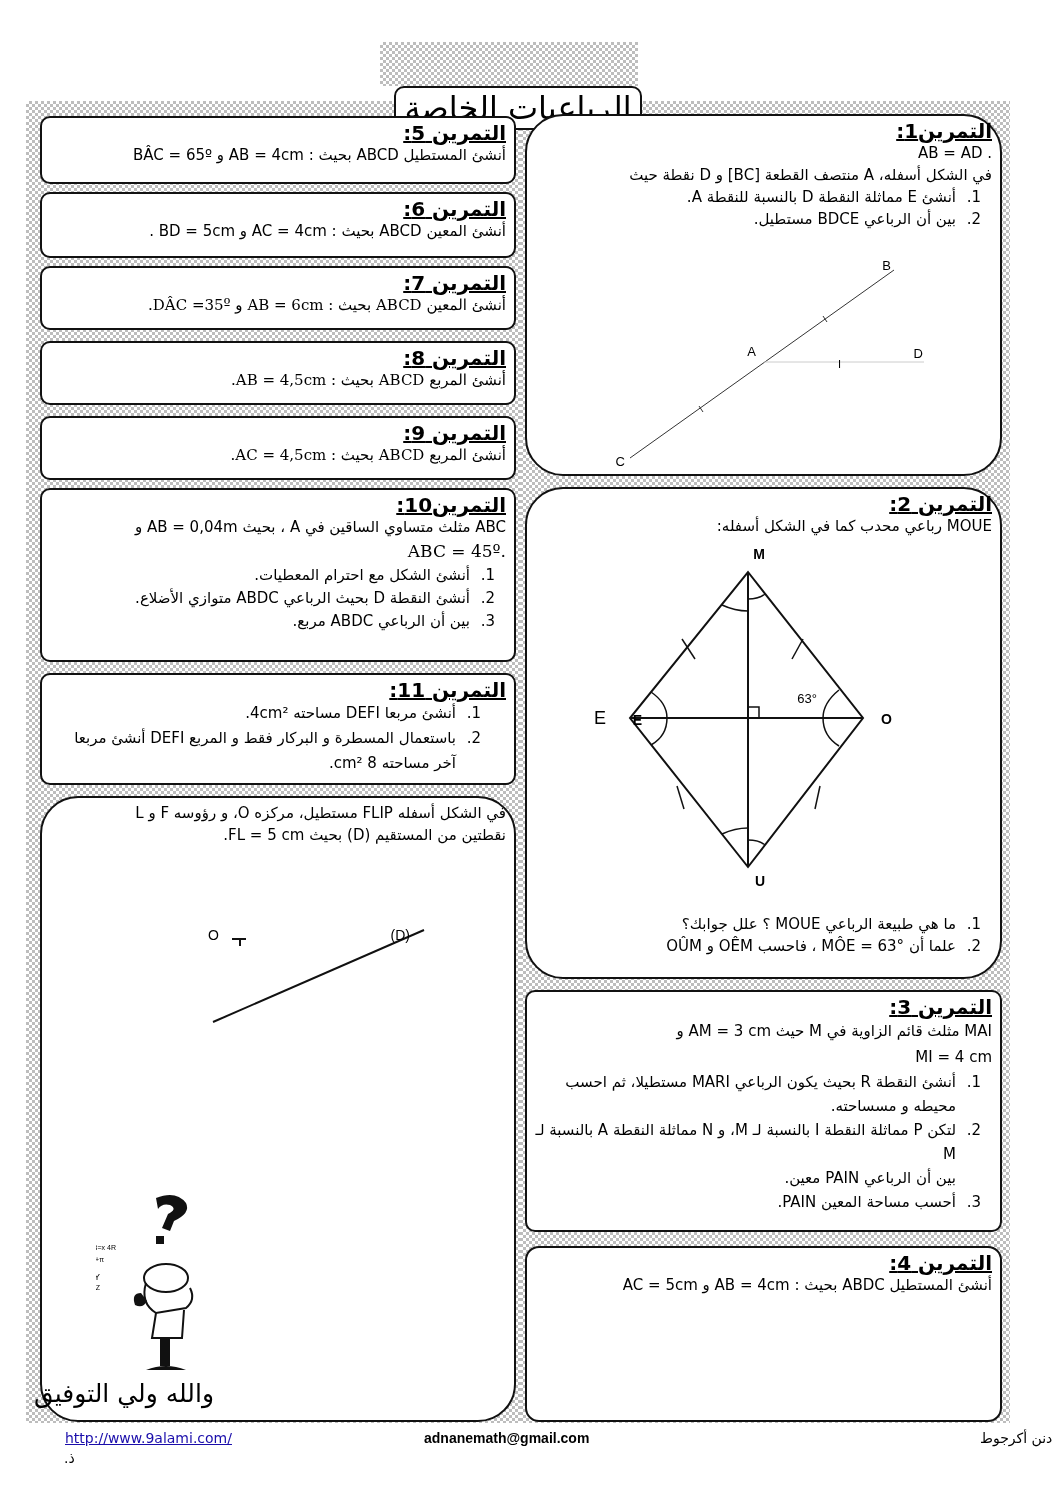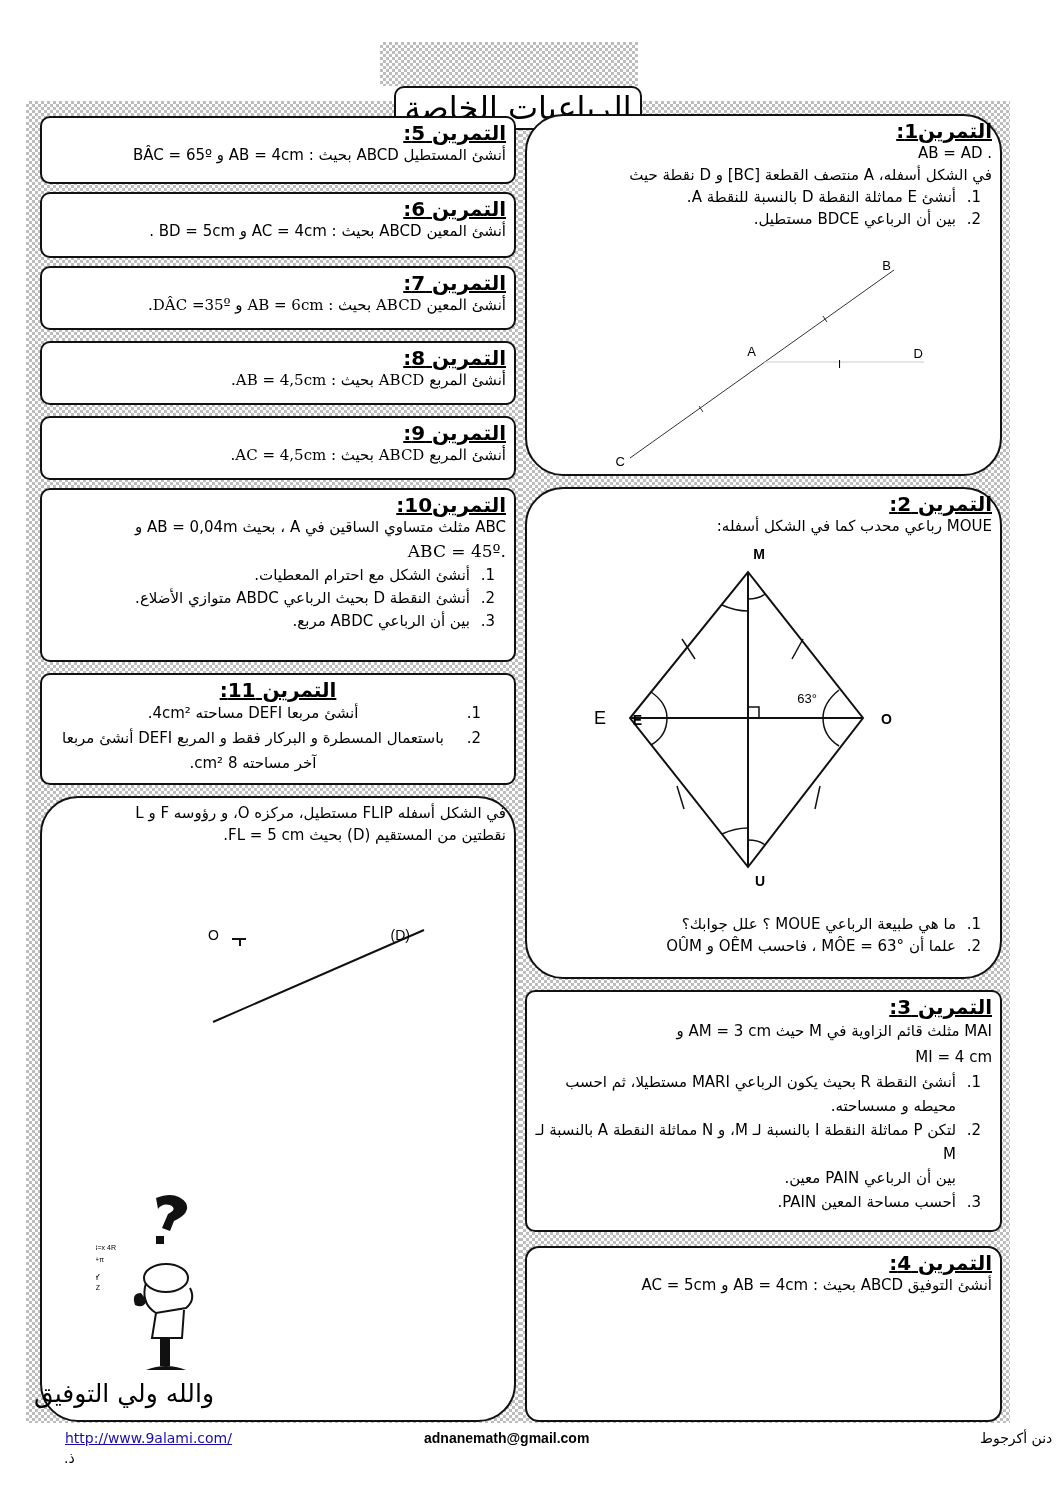--- a/index.html
+++ b/index.html
@@ -104,21 +104,21 @@
   <div style="line-height:26px;">MI = 4 cm</div>
   <ol style="line-height:24px;">
     <li>أنشئ النقطة R بحيث يكون الرباعي MARI مستطيلا، ثم احسب محيطه و مسساحته.</li>
     <li><span>لتكن P مماثلة النقطة I بالنسبة لـ M، و N مماثلة النقطة A بالنسبة لـ M</span><br><span>بين أن الرباعي PAIN معين.</span></li>
     <li>أحسب مساحة المعين PAIN.</li>
   </ol>
 </div>
 
 <div class="box round" style="left:525px;top:1246px;width:477px;height:176px;border-radius:14px;">
   <div class="ex-title">التمرين 4:</div>
-  <div class="line">أنشئ التوفيق ABCD بحيث : AB = 4cm و AC = 5cm</div>
+  <div class="line">أنشئ المستطيل ABDC بحيث : AB = 4cm و AC = 5cm</div>
 </div>
 
 <div class="box" style="left:40px;top:116px;width:476px;height:68px;">
   <div class="ex-title">التمرين 5:</div>
   <div class="line">أنشئ المستطيل ABCD بحيث : AB = 4cm و BÂC = 65º</div>
 </div>
 <div class="box" style="left:40px;top:192px;width:476px;height:66px;">
   <div class="ex-title">التمرين 6:</div>
   <div class="line">أنشئ المعين ABCD بحيث : AC = 4cm و BD = 5cm .</div>
 </div>
@@ -139,21 +139,21 @@
   <div class="ex-title">التمرين10:</div>
   <div class="line">ABC مثلث متساوي الساقين في A ، بحيث AB = 0,04m و</div>
   <div class="line serif" style="font-size:17px;line-height:26px;">.ABC = 45º</div>
   <ol style="line-height:23px;">
     <li>أنشئ الشكل مع احترام المعطيات.</li>
     <li>أنشئ النقطة D بحيث الرباعي ABDC متوازي الأضلاع.</li>
     <li>بين أن الرباعي ABDC مربع.</li>
   </ol>
 </div>
 
-<div class="box" style="left:40px;top:673px;width:476px;height:112px;text-align:center;">
+<div class="box" style="left:40px;top:673px;width:476px;height:112px;">
   <div class="ex-title">التمرين 11:</div>
   <ol style="padding-right:44px;line-height:25px;">
     <li>أنشئ مربعا DEFI مساحته 4cm².</li>
     <li>باستعمال المسطرة و البركار فقط و المربع DEFI أنشئ مربعا آخر مساحته 8 cm².</li>
   </ol>
 </div>
 
 <div class="box round" style="left:40px;top:796px;width:476px;height:626px;">
   <div class="line">في الشكل أسفله FLIP مستطيل، مركزه O، و رؤوسه F و L</div>
   <div class="line">نقطتين من المستقيم (D) بحيث FL = 5 cm.</div>

